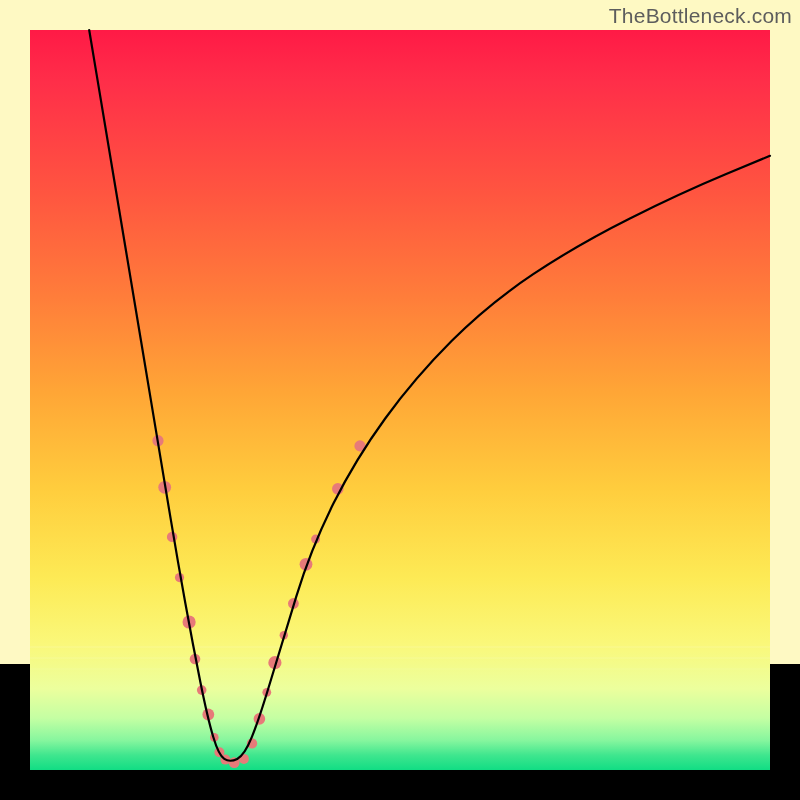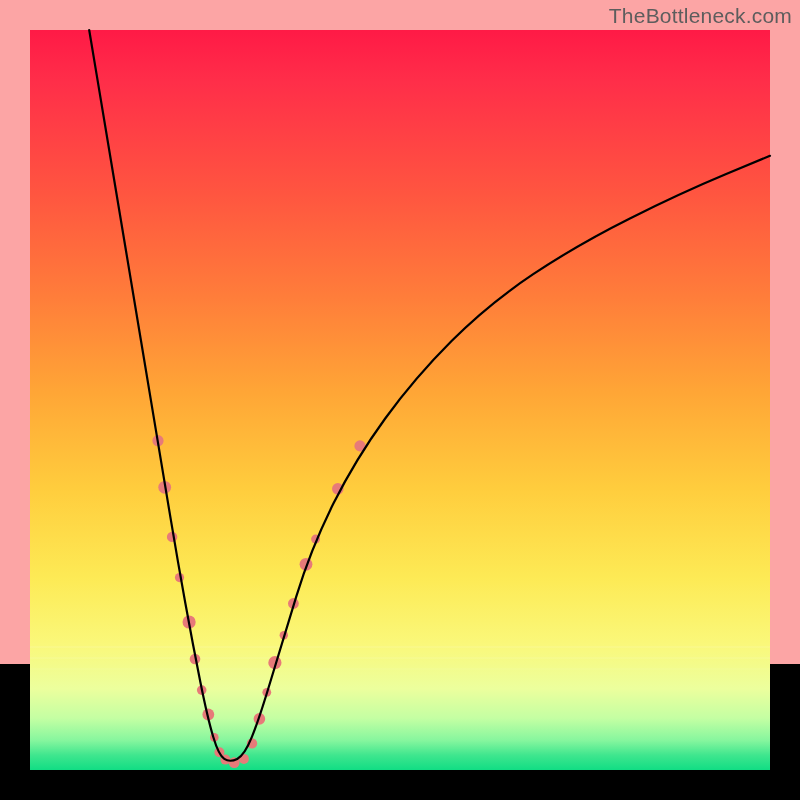--- a/index.html
+++ b/index.html
@@ -8,21 +8,21 @@
     width: 800px;
     height: 800px;
     overflow: hidden;
     background: #000;
     font-family: Arial, Helvetica, sans-serif;
   }
   .frame {
     position: relative;
     width: 800px;
     height: 664px;
-    background: #fca5a5;
+    background: #fef9c3;
   }
   .plot-area {
     position: absolute;
     left: 30px;
     top: 30px;
     width: 740px;
     height: 740px;
     
     background: linear-gradient(
       to bottom,

